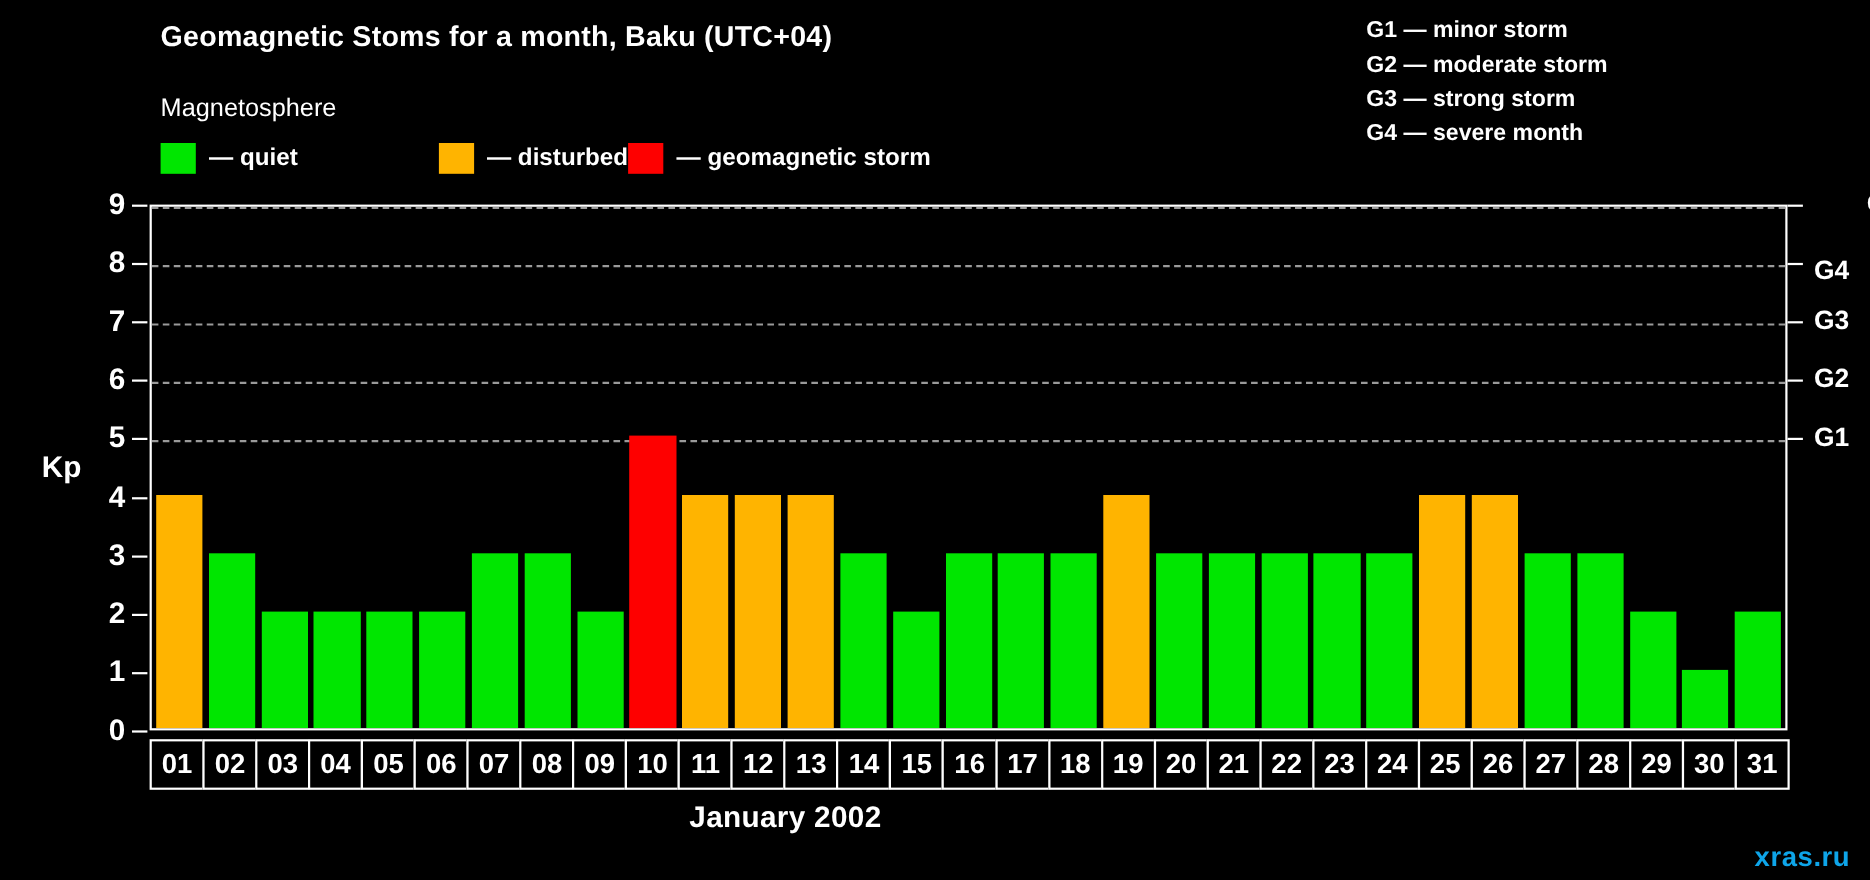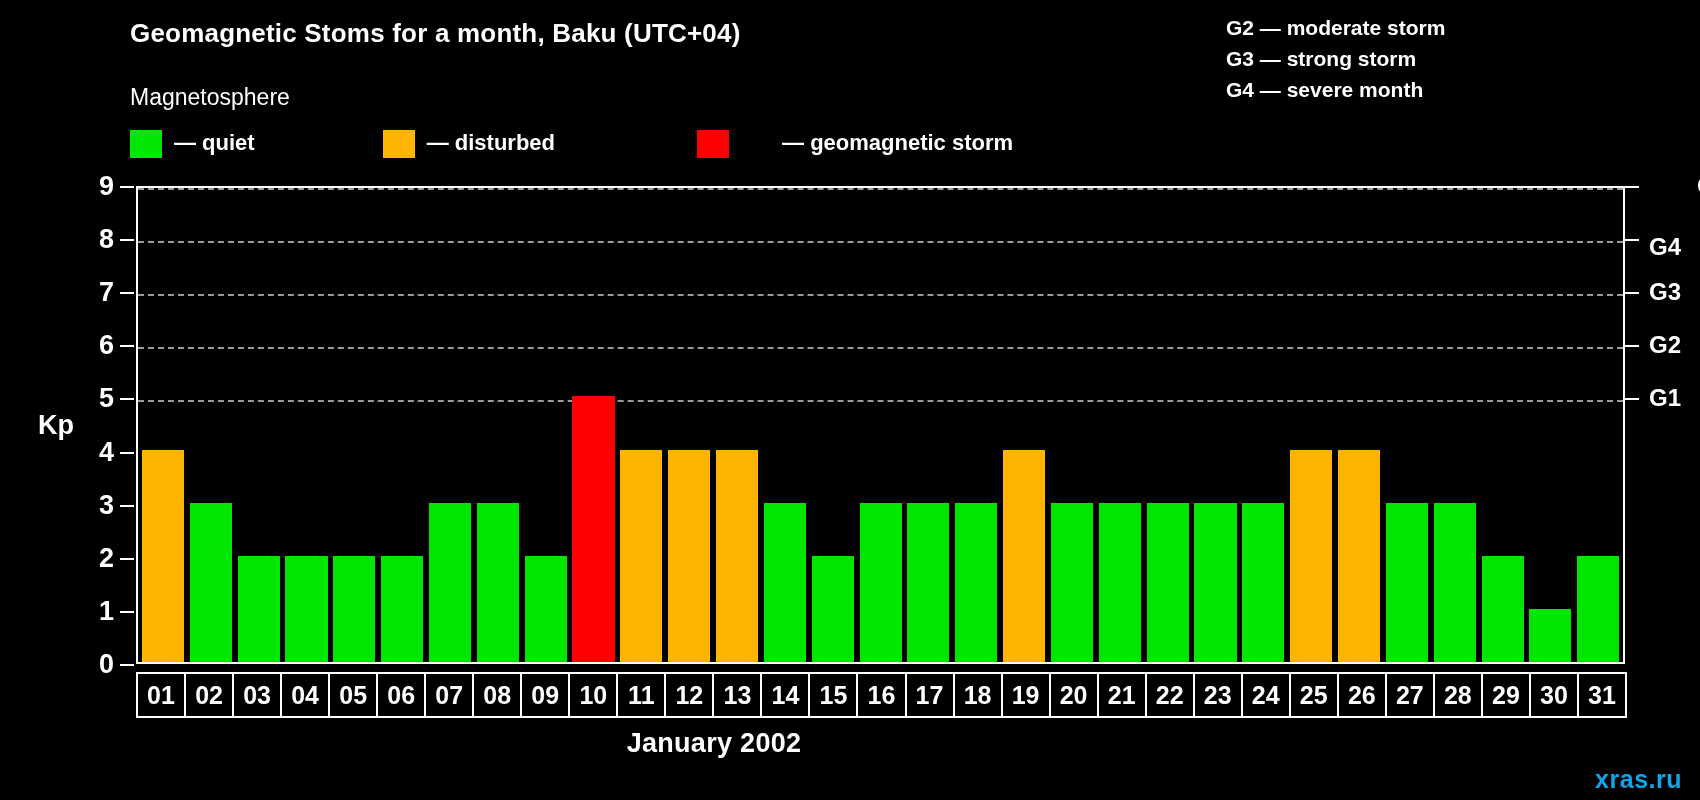--- a/index.html
+++ b/index.html
@@ -12,21 +12,21 @@
     height: 800px;
     overflow: hidden;
     font-family: "Liberation Sans", sans-serif;
     color: #ffffff;
     position: relative;
   }
 
   
   #header {
     position: absolute;
-    left: 0; top: 0;
+    left: 16px; top: 0;
     width: 1584px;
     height: 172px;
   }
   #chart-title {
     position: absolute;
     left: 130px;
     top: 18px;
     font-size: 26px;
     font-weight: bold;
     letter-spacing: .2px;
@@ -234,26 +234,27 @@
   <div id="legend-heading">Magnetosphere</div>
   <div id="legend-row">
       <div class="legend-item">
         <span class="legend-swatch" style="background: rgb(0, 230, 0);"></span>
         <span class="legend-label">— quiet</span>
       </div>
       <div class="legend-item" style="margin-left: 128px;">
         <span class="legend-swatch" style="background: rgb(255, 180, 0);"></span>
         <span class="legend-label">— disturbed</span>
       </div>
-      <div class="legend-item" style="margin-left: 142px; gap: 41px;">
+      <div class="legend-item" style="">
         <span class="legend-swatch" style="background: rgb(254, 0, 0);"></span>
         <span class="legend-label">— geomagnetic storm</span>
       </div>
     </div>
   <div id="g-key">
+      <div class="g-key-line">G1 — minor storm</div>
       <div class="g-key-line">G2 — moderate storm</div>
       <div class="g-key-line">G3 — strong storm</div>
       <div class="g-key-line">G4 — severe month</div>
     </div>
 </div>
 
 <div id="plot-wrap">
   <div id="y-axis">
     <div id="y-axis-title">Kp</div>
   <div class="y-tick-label" style="top: 478px;">0</div>

